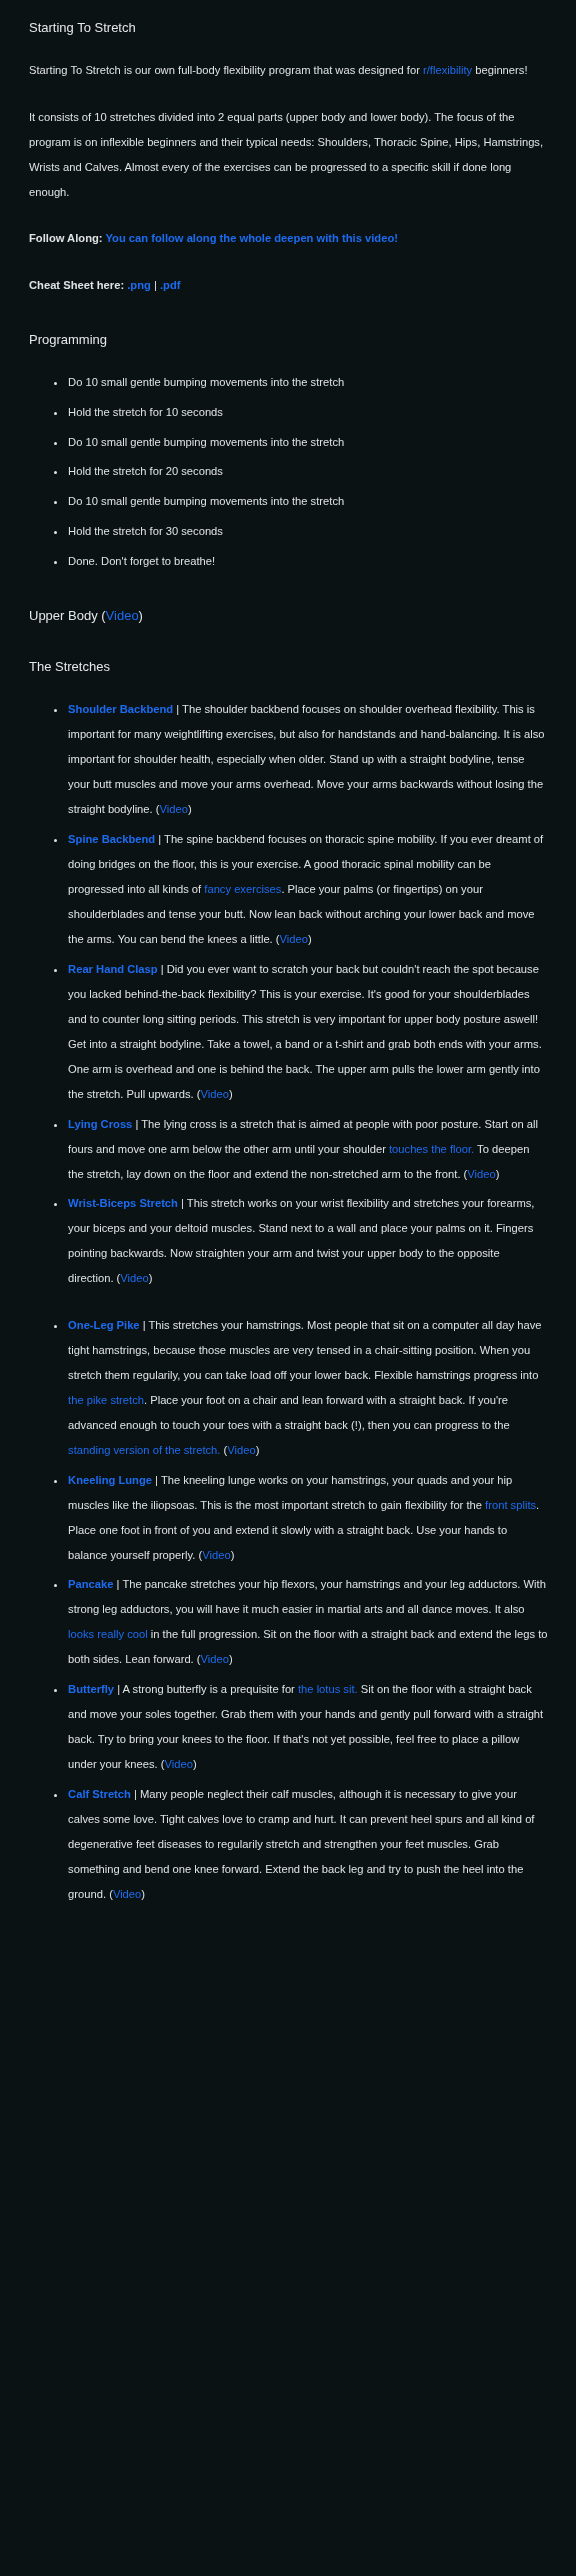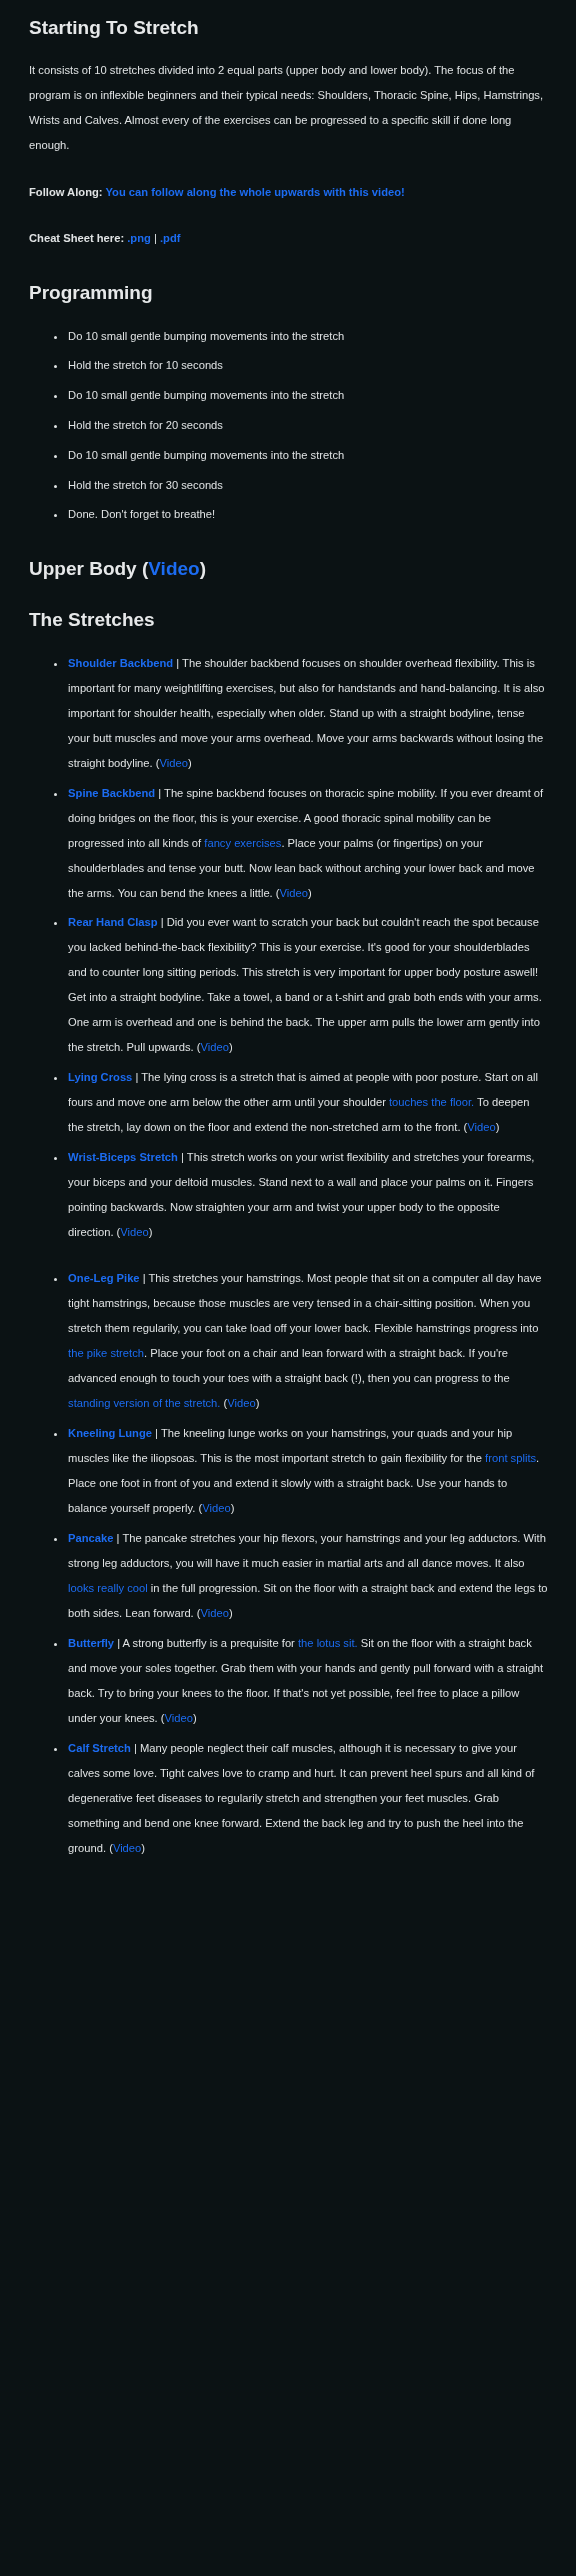--- a/index.html
+++ b/index.html
@@ -11,22 +11,22 @@
     color: #e0e3e4;
     font-family: "Liberation Sans", "DejaVu Sans", sans-serif;
     box-sizing: border-box;
   }
   .article {
     padding: 18px 29px 0 29px;
     font-size: 11.2px;
     line-height: 25px;
   }
   h1, h2 {
-    font-size: 19px;
-    font-weight: 700;
+    font-size: 13px;
+    font-weight: 400;
     line-height: 19px;
     margin: 32px 0 21.4px 0;
     color: #e6e8e9;
   }
   h1 { margin-top: 0; }
   p { margin: 0 0 21.4px 0; }
   ul {
     margin: 0 0 21.4px 0;
     padding: 0 0 0 38px;
     list-style: disc outside;
@@ -43,24 +43,25 @@
   }
   .b { font-weight: 700; }
 </style>
 </head>
 <body>
 
 <div class="article">
 
   <h1>Starting To Stretch</h1>
 
+  <p><span>Starting To Stretch is our own full-body flexibility program that was designed for </span><a class="lnk" href="#">r/flexibility</a><span> beginners!</span></p>
 
   <p><span>It consists of 10 stretches divided into 2 equal parts (upper body and lower body). The focus of the program is on inflexible beginners and their typical needs: Shoulders, Thoracic Spine, Hips, Hamstrings, Wrists and Calves. Almost every of the exercises can be progressed to a specific skill if done long enough.</span></p>
 
-  <p><span class="b">Follow Along: </span><a class="lnk b" href="#">You can follow along the whole upwards with this video!</a></p>
+  <p><span class="b">Follow Along: </span><a class="lnk b" href="#">You can follow along the whole deepen with this video!</a></p>
 
   <p><span class="b">Cheat Sheet here: </span><a class="lnk b" href="#">.png</a><span> | </span><a class="lnk b" href="#">.pdf</a></p>
 
   <h2>Programming</h2>
 
 
 
   <ul>
     <li>Do 10 small gentle bumping movements into the stretch</li>
     <li>Hold the stretch for 10 seconds</li>

